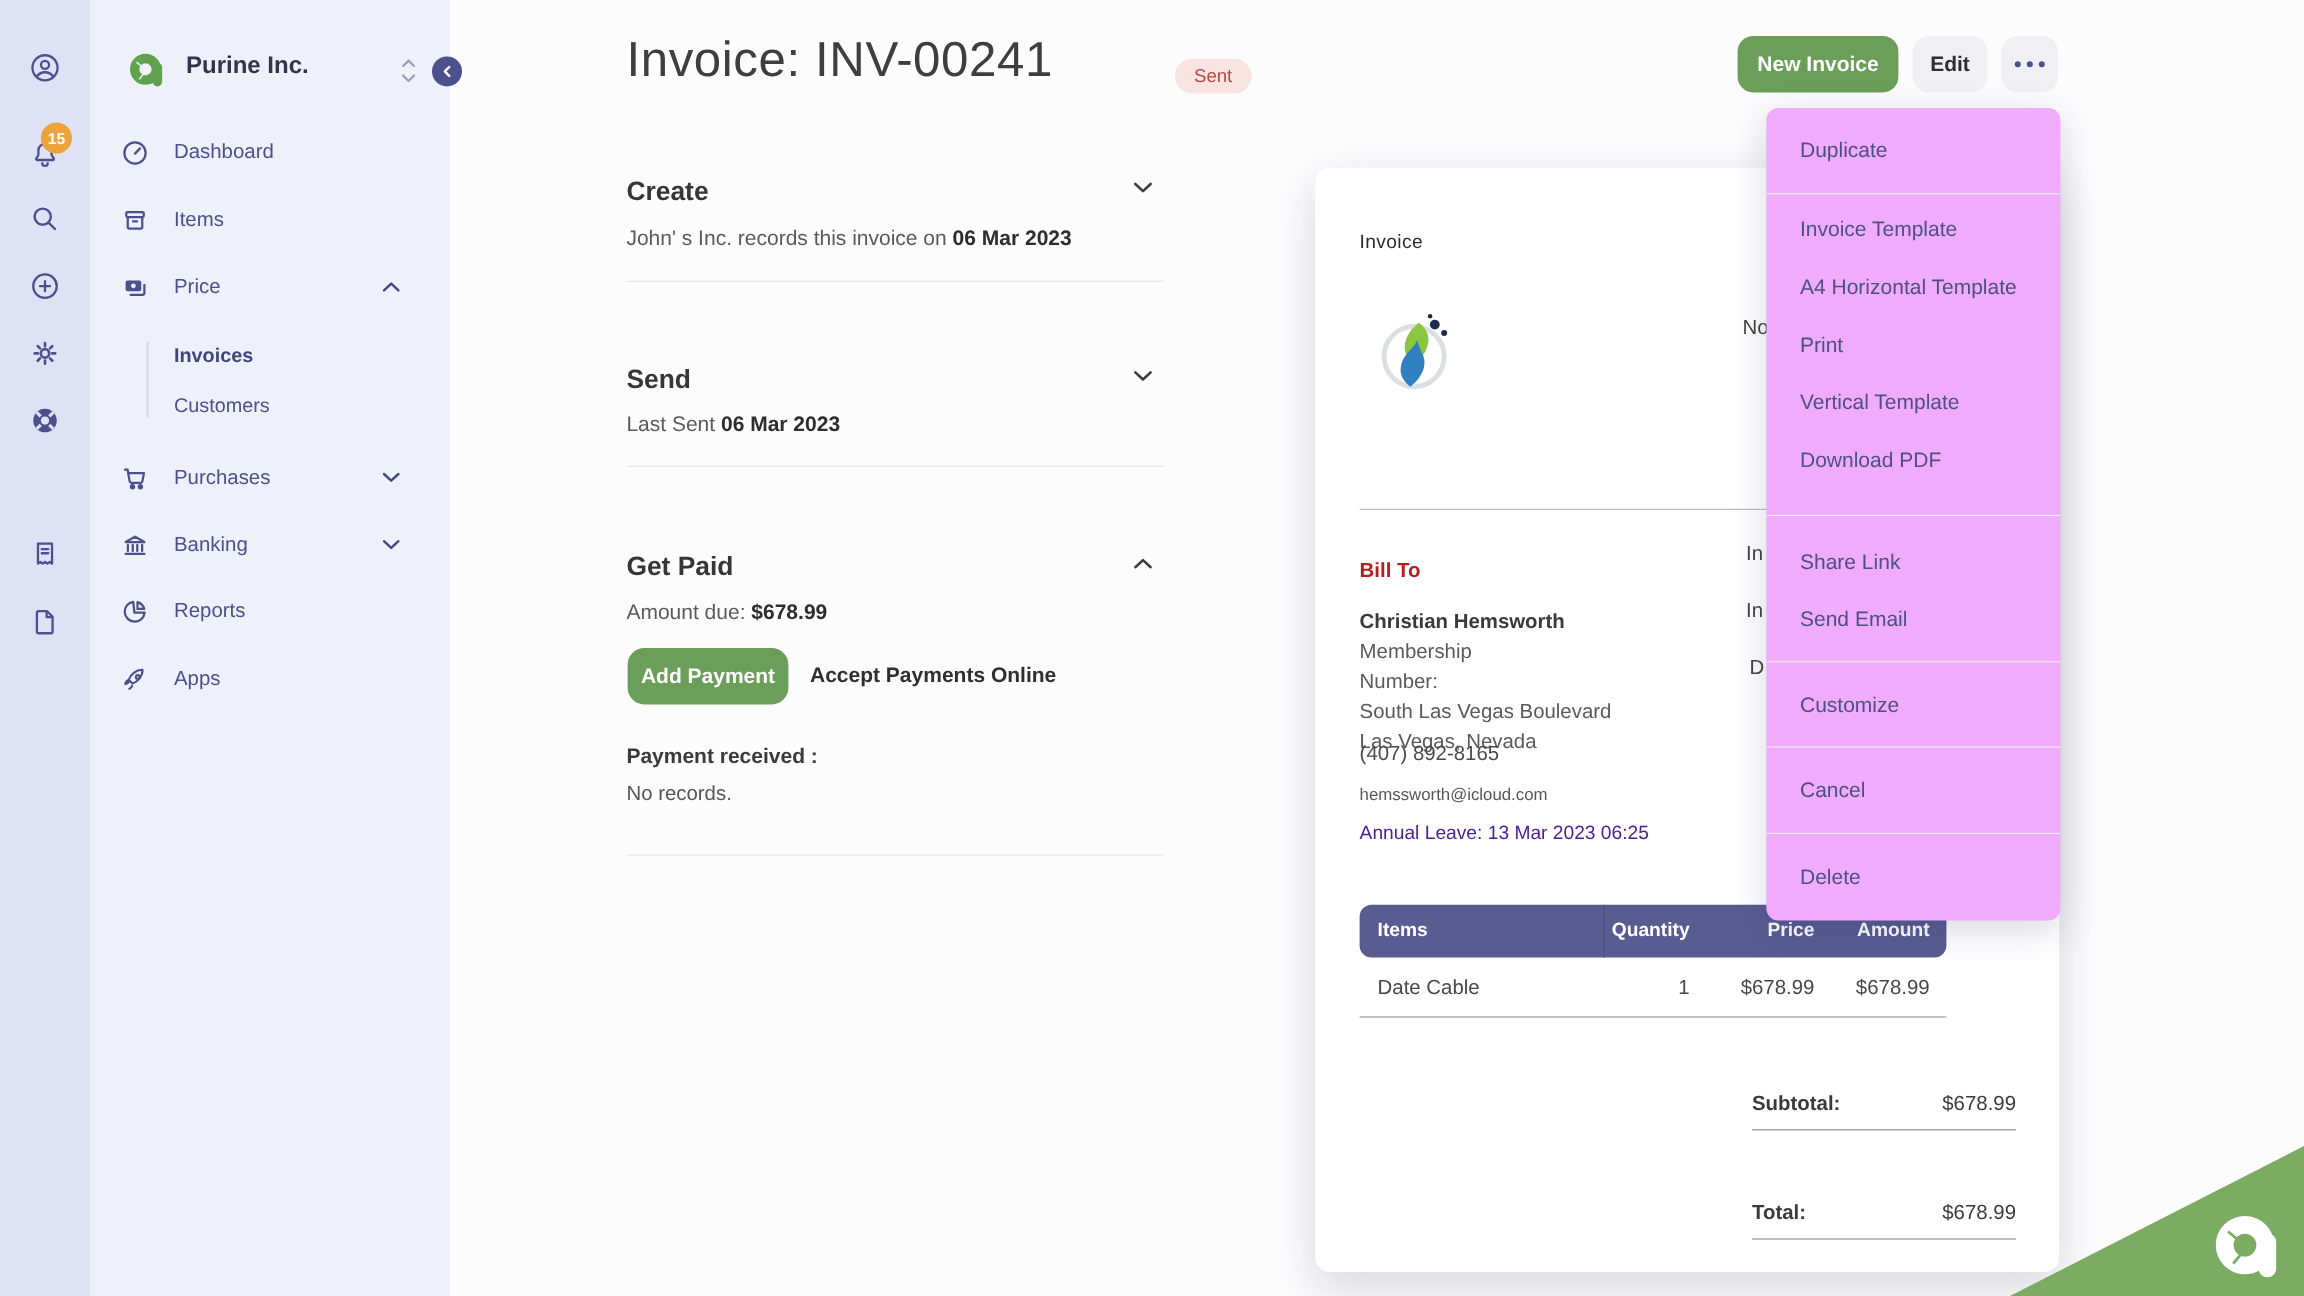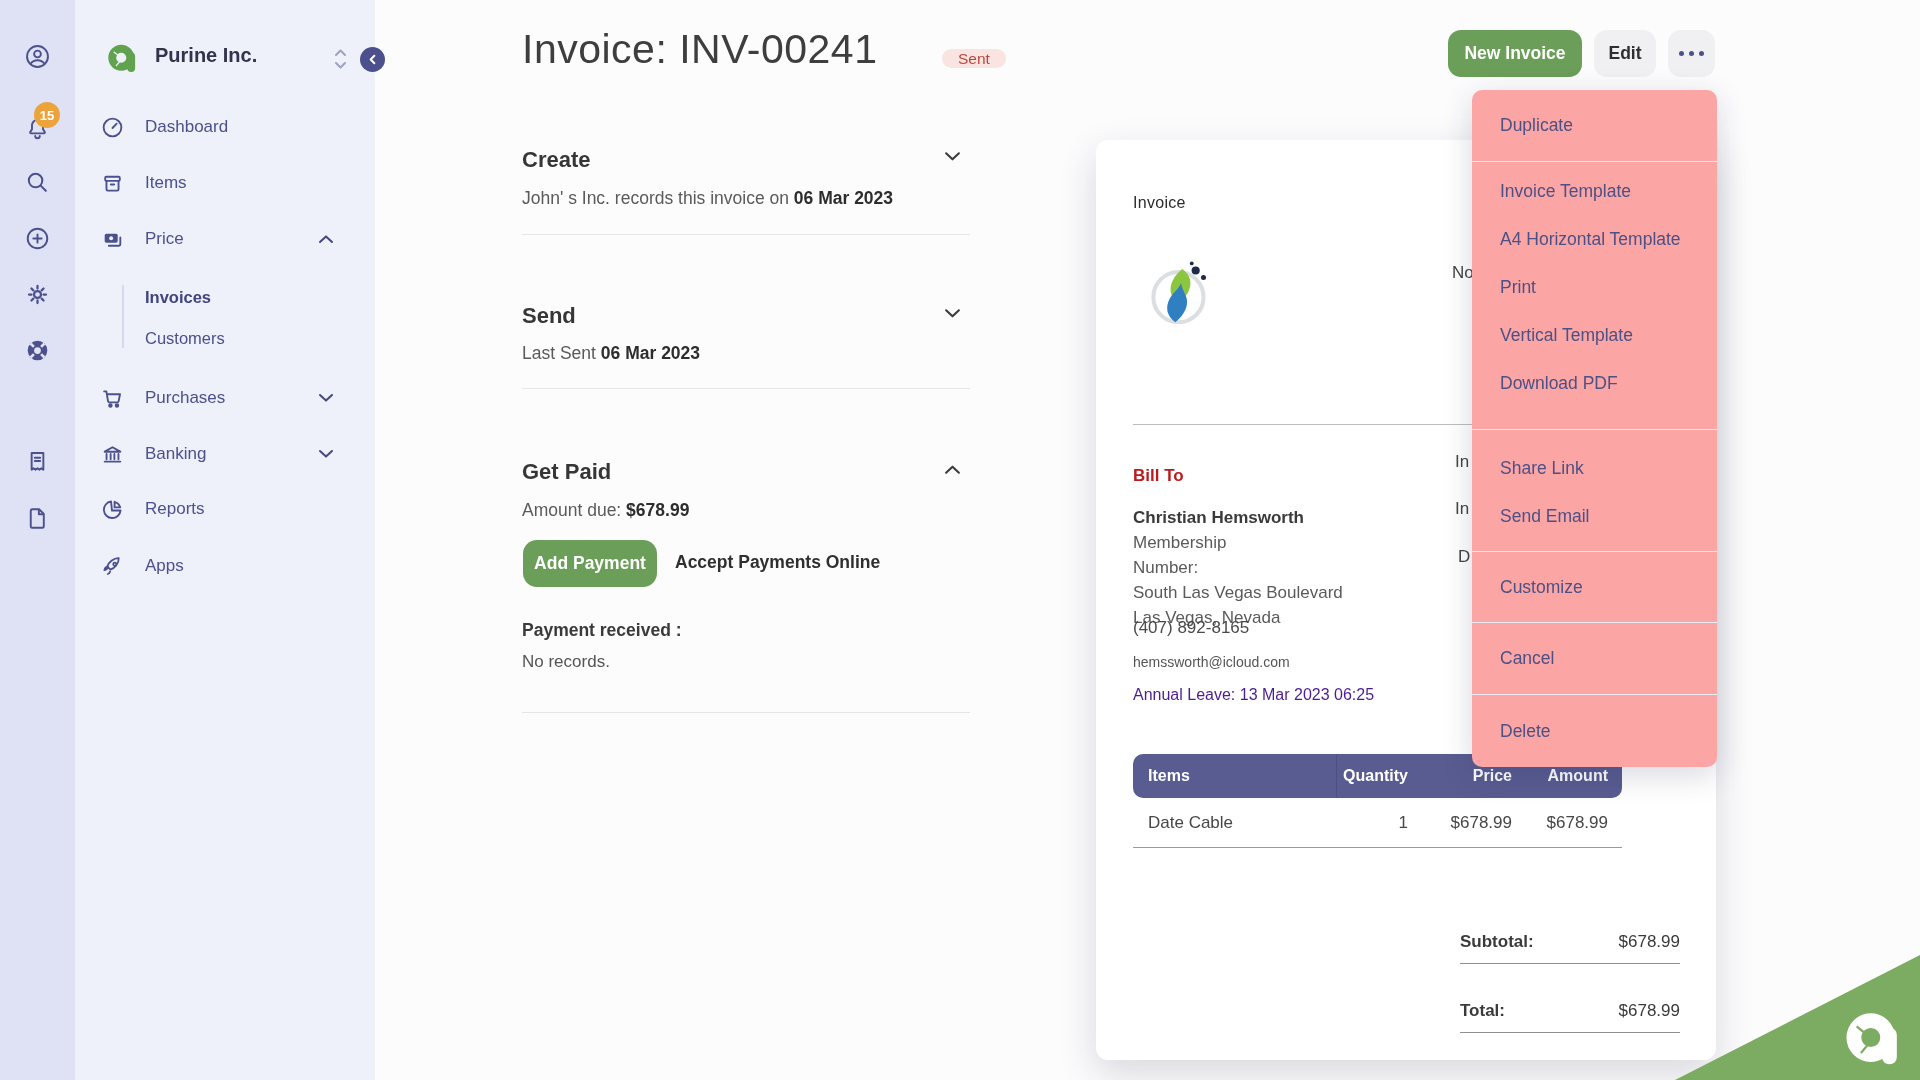--- a/index.html
+++ b/index.html
@@ -23,21 +23,21 @@
   .sub-row { position:absolute; left:70px; height:32px; display:flex; align-items:center;
              color:#4c508c; font-size:16.5px; cursor:pointer; }
   .sub-line { position:absolute; left:47px; top:285px; height:63px; width:2px; background:#d6daee; }
   .collapse-btn { position:absolute; left:285px; top:47px; width:25px; height:25px; border-radius:50%;
                   background:#4c508c; display:flex; align-items:center; justify-content:center;
                   cursor:pointer; z-index:5; }
 
   
   .page-title { position:absolute; left:522px; top:26px; font-size:41px; font-weight:300;
                 color:#3e3e3e; letter-spacing:.5px; }
-  .status-badge { position:absolute; left:942px; top:49px; height:19px; padding:0 16px; border-radius:15px;
+  .status-badge { position:absolute; left:979px; top:49px; height:29px; padding:0 16px; border-radius:15px;
                   background:#f9e4e2; color:#b9493f; font-size:15.5px; display:flex; align-items:center; }
   .btn-green { background:#6b9e58; color:#fff; border:none; border-radius:13px; font-size:17.5px;
                font-weight:600; cursor:pointer; display:flex; align-items:center; justify-content:center; }
   .btn-gray { background:#f0f0f3; color:#2f2f2f; border:none; border-radius:13px; font-size:17.5px;
               font-weight:600; cursor:pointer; display:flex; align-items:center; justify-content:center; }
   .dots { display:flex; gap:4.5px; }
   .dots i { width:5.5px; height:5.5px; border-radius:50%; background:#4c508c; }
 
   
   .sec-title { font-size:22px; font-weight:600; color:#363636; }
@@ -56,21 +56,21 @@
   .tbl-row { position:absolute; left:1133px; top:798px; width:489px; height:50px; display:flex;
              align-items:center; color:#474747; font-size:17px; border-bottom:1px solid #9b9b9b; z-index:1; }
   .c-item { width:204px; padding-left:15px; }
   .c-qty { width:81px; text-align:right; padding-right:10px; }
   .c-price { width:100px; text-align:right; padding-right:6px; }
   .c-amt { width:104px; text-align:right; padding-right:14px; }
   .tot-row { position:absolute; left:1460px; width:220px; display:flex; justify-content:space-between;
              align-items:flex-start; border-bottom:1px solid #8f8f8f; font-size:17px; color:#3a3a3a; z-index:1; }
 
   
-  .menu { position:absolute; left:1472px; top:90px; width:245px; background:#fca5a5; border-radius:10px;
+  .menu { position:absolute; left:1472px; top:90px; width:245px; background:#f0abfc; border-radius:10px;
           box-shadow:0 8px 30px rgba(40,40,90,.18); z-index:10; color:#4c5085; font-size:17.5px; overflow:hidden; }
   .menu-item { display:flex; align-items:center; padding-left:28px; cursor:pointer; }
   .menu-item.h48 { height:48px; }
   .menu-div { border-top:1px solid #ebebf1; }
 
   
   .corner { position:absolute; right:0; bottom:0; width:0; height:0;
             border-left:245px solid transparent; border-bottom:125px solid #7cab62; z-index:6; }
   .corner-logo { position:absolute; right:14px; bottom:10px; z-index:7; }
 
@@ -355,21 +355,21 @@
   <div class="c-price">Price</div>
   <div class="c-amt">Amount</div>
 </div>
 <div class="tbl-row">
   <div class="c-item">Date Cable</div>
   <div class="c-qty">1</div>
   <div class="c-price">$678.99</div>
   <div class="c-amt">$678.99</div>
 </div>
 
-<div class="tot-row" style="top:932px; height:32px;gap:36px;">
+<div class="tot-row" style="top:910px; height:32px;gap:36px;">
   <span style="font-weight:700;">Subtotal:</span>
   <span>$678.99</span>
 </div>
 <div class="tot-row" style="top:1001px; height:32px;">
   <span style="font-weight:700;">Total:</span>
   <span>$678.99</span>
 </div>
 
 <div class="menu">
   <div class="menu-item" style="height:71px;">Duplicate</div>

